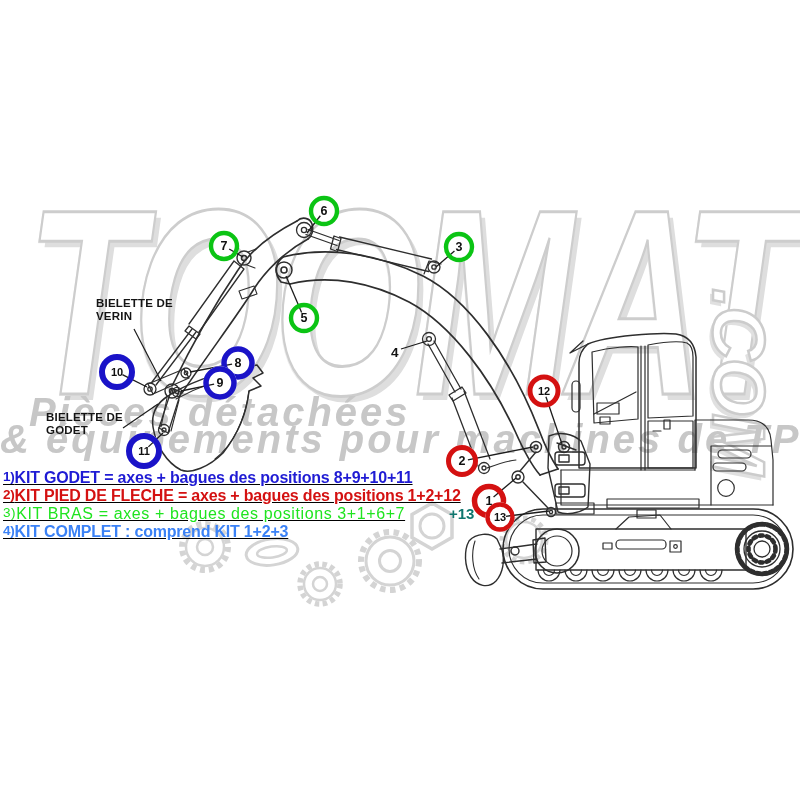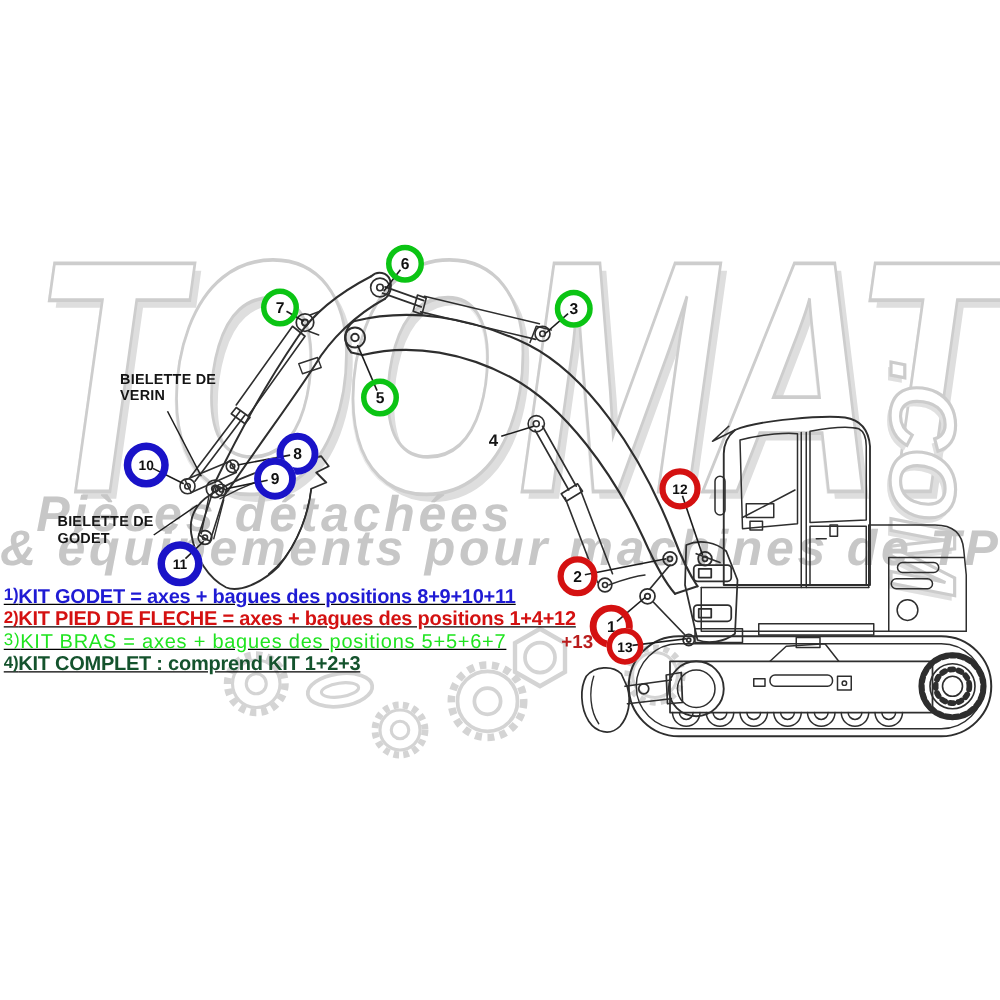--- a/index.html
+++ b/index.html
@@ -330,17 +330,17 @@
           <circle cx="500" cy="517" r="14.7" fill="#ffffff" stroke="none"></circle>
           <line x1="549" y1="511" x2="505.95551833217246" y2="516.2707528572851" stroke="#1c1c1c" stroke-width="1.3"></line>
           <circle cx="500" cy="517" r="12.5" fill="none" stroke="#d41111" stroke-width="4.4"></circle>
           <text x="500" y="517" dy="4.3" text-anchor="middle" class="co-num" font-size="11">13</text>
         </g>
       </g>
   </svg>
 
   <div class="legend" id="legend">
       <div class="row" style="color: rgb(31, 27, 212);"><span class="pfx">1)</span><span>KIT GODET = axes + bagues des positions 8+9+10+11</span></div>
-      <div class="row" style="color: rgb(212, 17, 17);"><span class="pfx">2)</span><span>KIT PIED DE FLECHE = axes + bagues des positions 1+4+12</span></div>
-      <div class="row normal" style="color: rgb(31, 228, 31);"><span class="pfx">3)</span><span>KIT BRAS = axes + bagues des positions 5+5+6+7</span><span class="extra" style="color: #b91c1c;">+13</span></div>
-      <div class="row" style="color: #14532d;"><span class="pfx">4)</span><span>KIT COMPLET : comprend KIT 1+2+3</span></div>
+      <div class="row" style="color: rgb(212, 17, 17);"><span class="pfx">2)</span><span>KIT PIED DE FLECHE = axes + bagues des positions 1+2+12</span></div>
+      <div class="row normal" style="color: rgb(31, 228, 31);"><span class="pfx">3)</span><span>KIT BRAS = axes + bagues des positions 3+1+6+7</span><span class="extra" style="color: #0f766e;">+13</span></div>
+      <div class="row" style="color: #3b82f6;"><span class="pfx">4)</span><span>KIT COMPLET : comprend KIT 1+2+3</span></div>
     </div>
 </div>
 
 </body></html>

